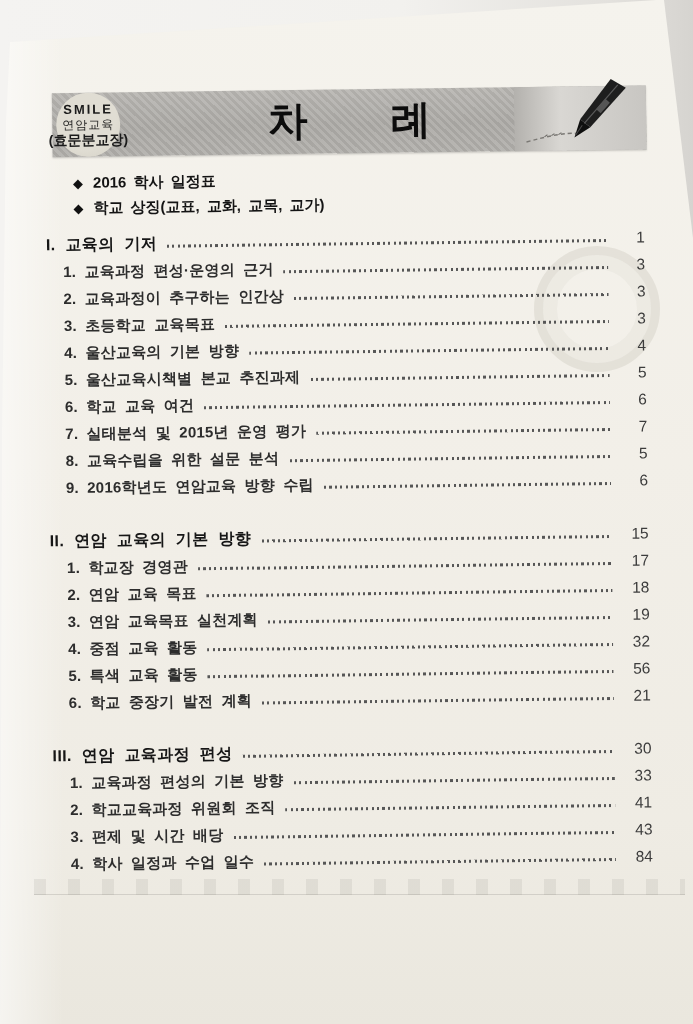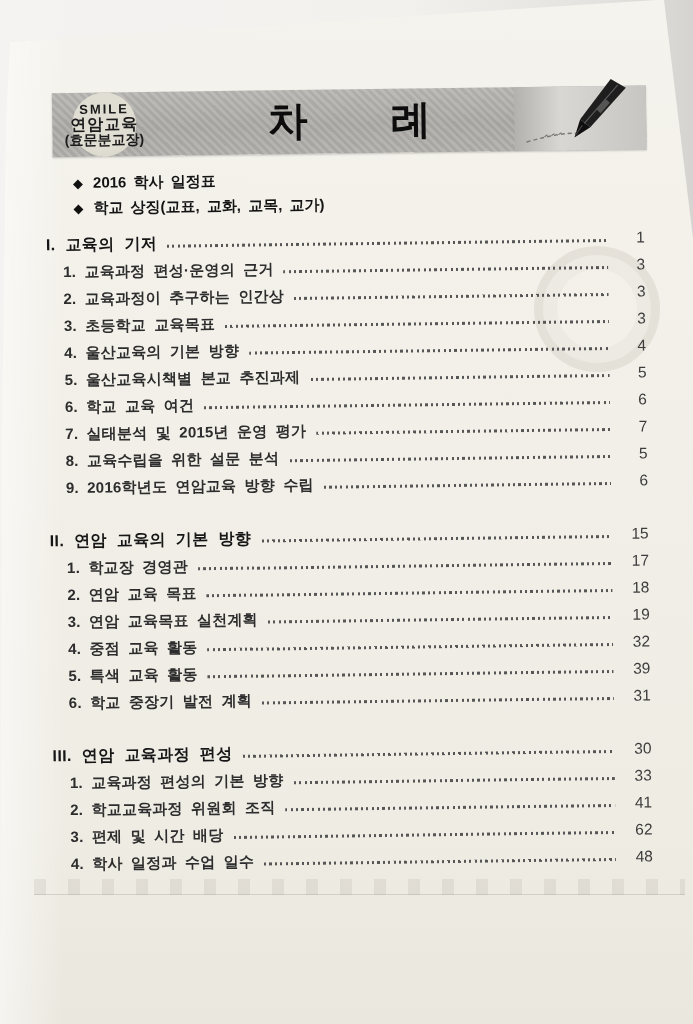--- a/index.html
+++ b/index.html
@@ -34,27 +34,27 @@
 
   
   .banner{
     position:absolute;left:64px;top:94px;width:594px;height:64px;
     background-image:
       repeating-linear-gradient(45deg,rgba(255,255,255,.06) 0 3px,rgba(0,0,0,.05) 3px 6px),
       linear-gradient(180deg,#bab8b4,#aeaca8 55%,#b3b1ad);
     box-shadow:0 1px 2px rgba(0,0,0,.18);
   }
   .badge{
-    position:absolute;left:20px;top:0px;width:64px;height:64px;border-radius:50%;
+    position:absolute;left:4px;top:0px;width:64px;height:64px;border-radius:50%;
     background:radial-gradient(circle at 45% 40%,#e0ddd3 0 60%,#d3d0c5 100%);
     display:flex;flex-direction:column;justify-content:center;align-items:center;
     color:#1b1b1b;text-align:center;
   }
   .badge .l1{font-size:13px;font-weight:700;letter-spacing:2px;line-height:15px;}
-  .badge .l2{font-size:16px;font-weight:700;line-height:16px;letter-spacing:1px;white-space:nowrap;}
+  .badge .l2{font-size:12px;font-weight:400;line-height:16px;letter-spacing:1px;white-space:nowrap;}
   .badge .l3{font-size:14px;font-weight:700;line-height:15px;white-space:nowrap;}
   .banner-title{
     position:absolute;left:50%;top:50%;transform:translate(-50%,-52%);
     font-size:40px;font-weight:700;color:#0c0c0c;word-spacing:72px;white-space:nowrap;
   }
   .pen-wrap{position:absolute;right:0;top:-7px;width:132px;height:78px;}
 
   
   .bullets{position:absolute;left:84px;top:172px;}
   .bullet{display:flex;align-items:center;height:25px;font-size:15px;font-weight:700;color:#141414;word-spacing:3px;}
@@ -195,48 +195,48 @@
         <span class="pg">19</span>
       </div>
     <div class="row item">
         <span class="lbl">4. 중점 교육 활동</span>
         <span class="leader"></span>
         <span class="pg">32</span>
       </div>
     <div class="row item">
         <span class="lbl">5. 특색 교육 활동</span>
         <span class="leader"></span>
-        <span class="pg">39</span>
+        <span class="pg">56</span>
       </div>
     <div class="row item">
         <span class="lbl">6. 학교 중장기 발전 계획</span>
         <span class="leader"></span>
-        <span class="pg">31</span>
+        <span class="pg">21</span>
       </div>
 
     <div class="row section gap">
         <span class="lbl">III. 연암 교육과정 편성</span>
         <span class="leader"></span>
         <span class="pg">30</span>
       </div>
     <div class="row item">
         <span class="lbl">1. 교육과정 편성의 기본 방향</span>
         <span class="leader"></span>
         <span class="pg">33</span>
       </div>
     <div class="row item">
         <span class="lbl">2. 학교교육과정 위원회 조직</span>
         <span class="leader"></span>
         <span class="pg">41</span>
       </div>
     <div class="row item">
         <span class="lbl">3. 편제 및 시간 배당</span>
         <span class="leader"></span>
-        <span class="pg">62</span>
+        <span class="pg">43</span>
       </div>
     <div class="row item">
         <span class="lbl">4. 학사 일정과 수업 일수</span>
         <span class="leader"></span>
-        <span class="pg">48</span>
+        <span class="pg">84</span>
       </div>
   </div>
 
 </div>
 
 </body></html>

